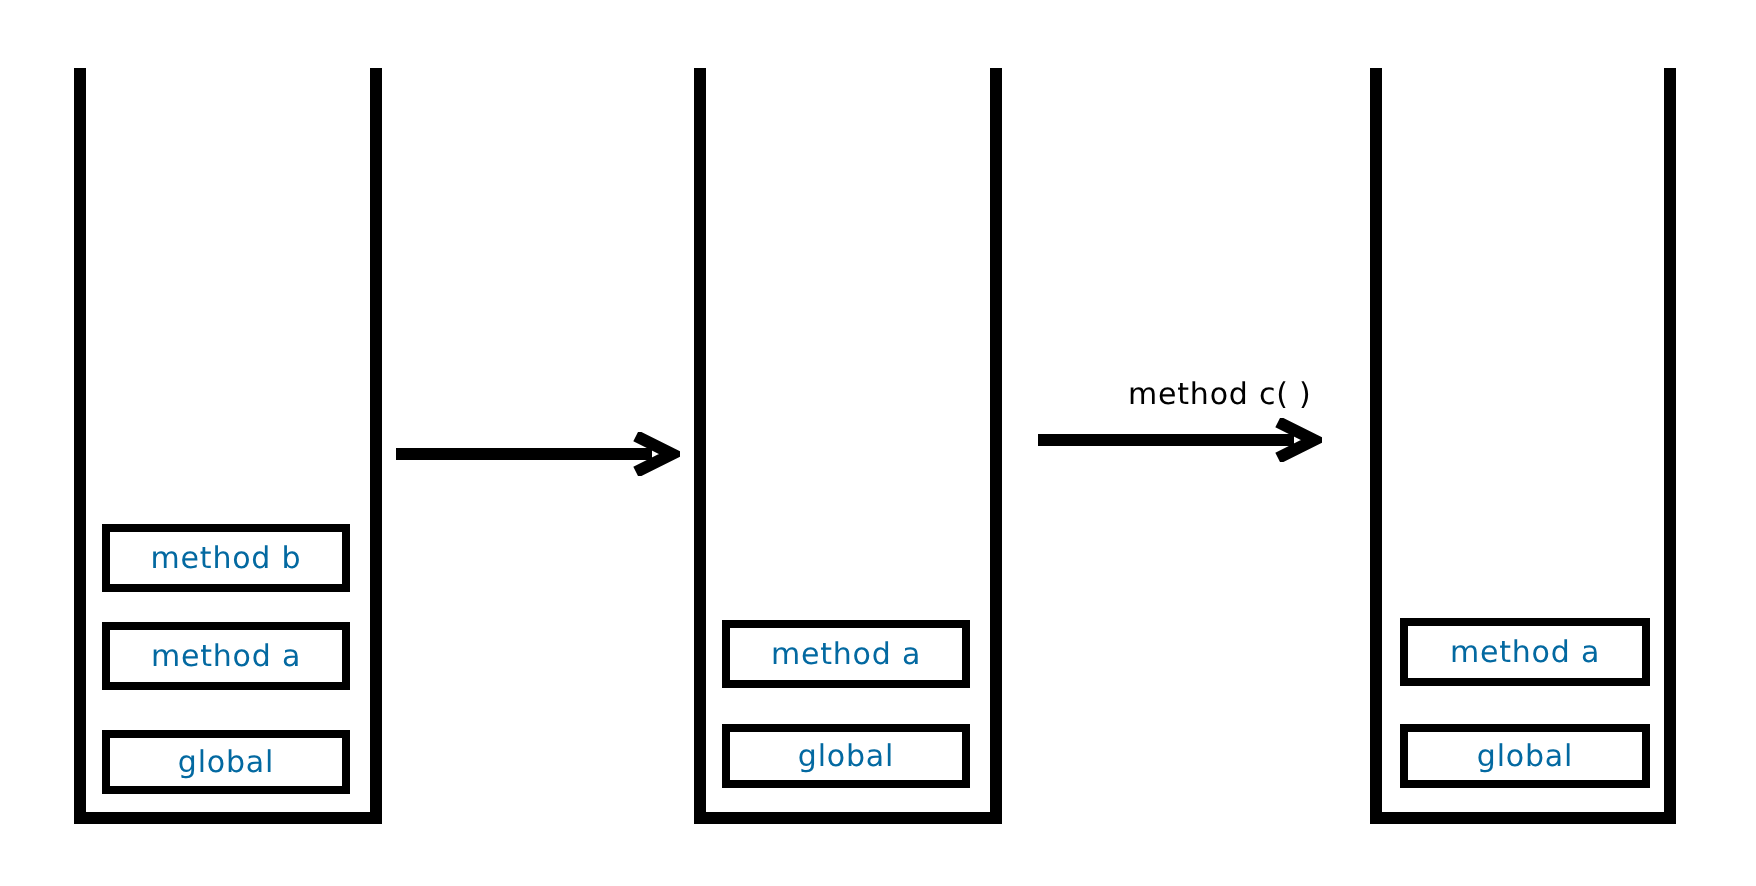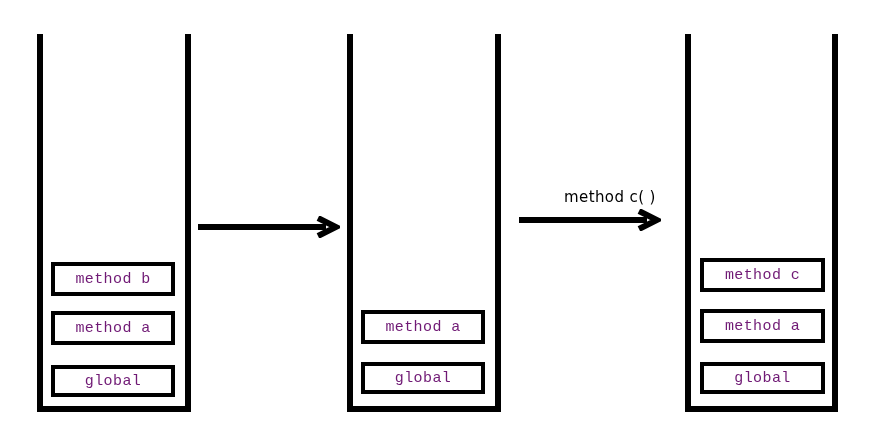--- a/index.html
+++ b/index.html
@@ -32,24 +32,23 @@
   
   .frame {
     position: absolute;
     box-sizing: border-box;
     border: 4px solid #000000;
     background: #ffffff;
     display: flex;
     align-items: center;
     justify-content: center;
     font-size: 15px;
-    color: #701a75;
+    color: #0369a1;
     letter-spacing: 0.4px;
     white-space: nowrap;
-    font-family: Liberation Mono, monospace;
   }
 
   
   .arrow {
     position: absolute;
     height: 0;
   }
   .arrow .shaft {
     position: absolute;
     left: 0;
@@ -99,18 +98,17 @@
     <div class="shaft" style="width:128px;"></div>
     <div class="head" style="left:118px;">
       <svg width="24" height="22" viewBox="0 0 24 22" aria-hidden="true">
         <polyline points="2,2 20,11 2,20" fill="none" stroke="#000000" stroke-width="6" stroke-linecap="butt" stroke-linejoin="miter"></polyline>
       </svg>
     </div>
     <div class="arrow-label" style="left:9px; top:-29px;margin-left:36px;">method c( )</div>
   </div>
 
   <div class="stack" style="left:685px; top:34px; width:153px; height:378px;">
-    <div class="frame" style="left:9px; top:224px; width:125px; height:34px;">method c</div>
     <div class="frame" style="left:9px; top:275px; width:125px; height:34px;">method a</div>
     <div class="frame" style="left:9px; top:328px; width:125px; height:32px;">global</div>
   </div>
 
 </div>
 
 </body></html>

